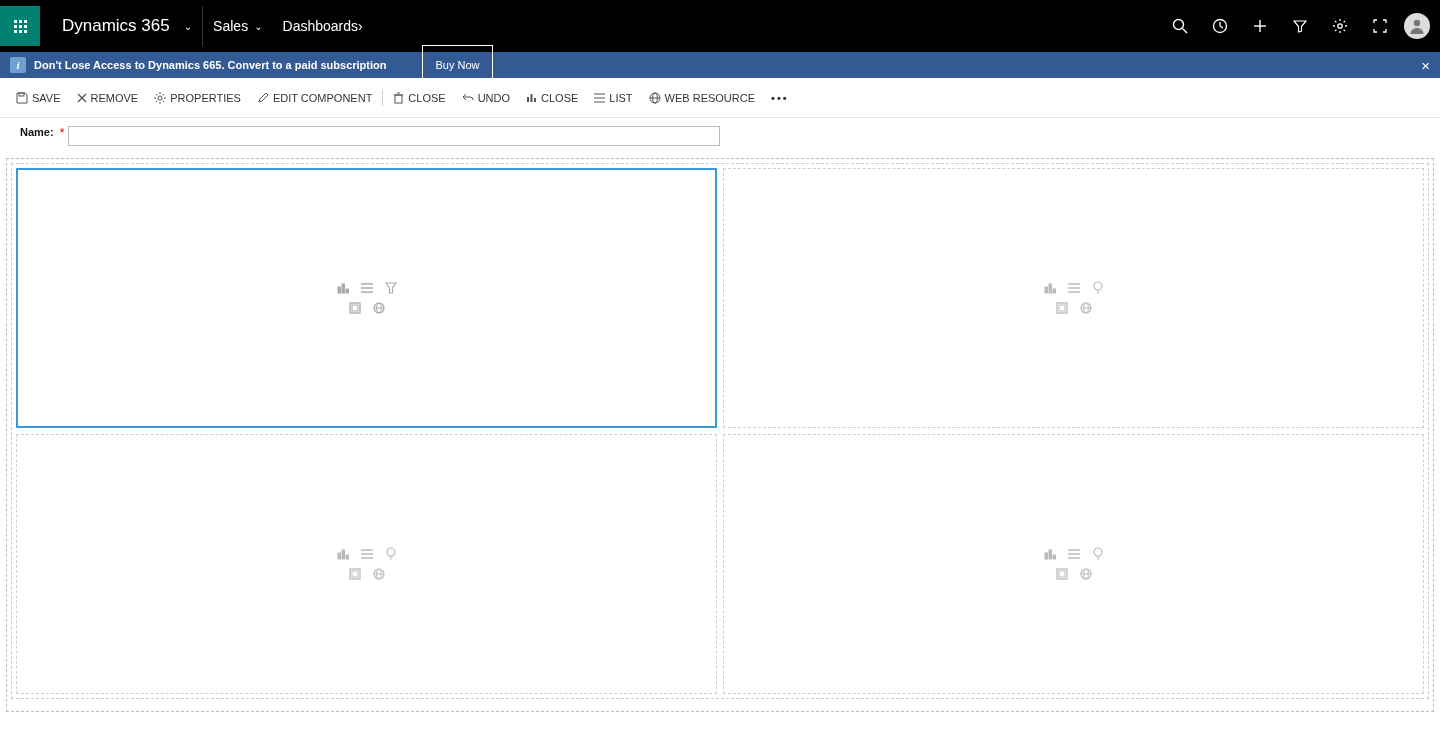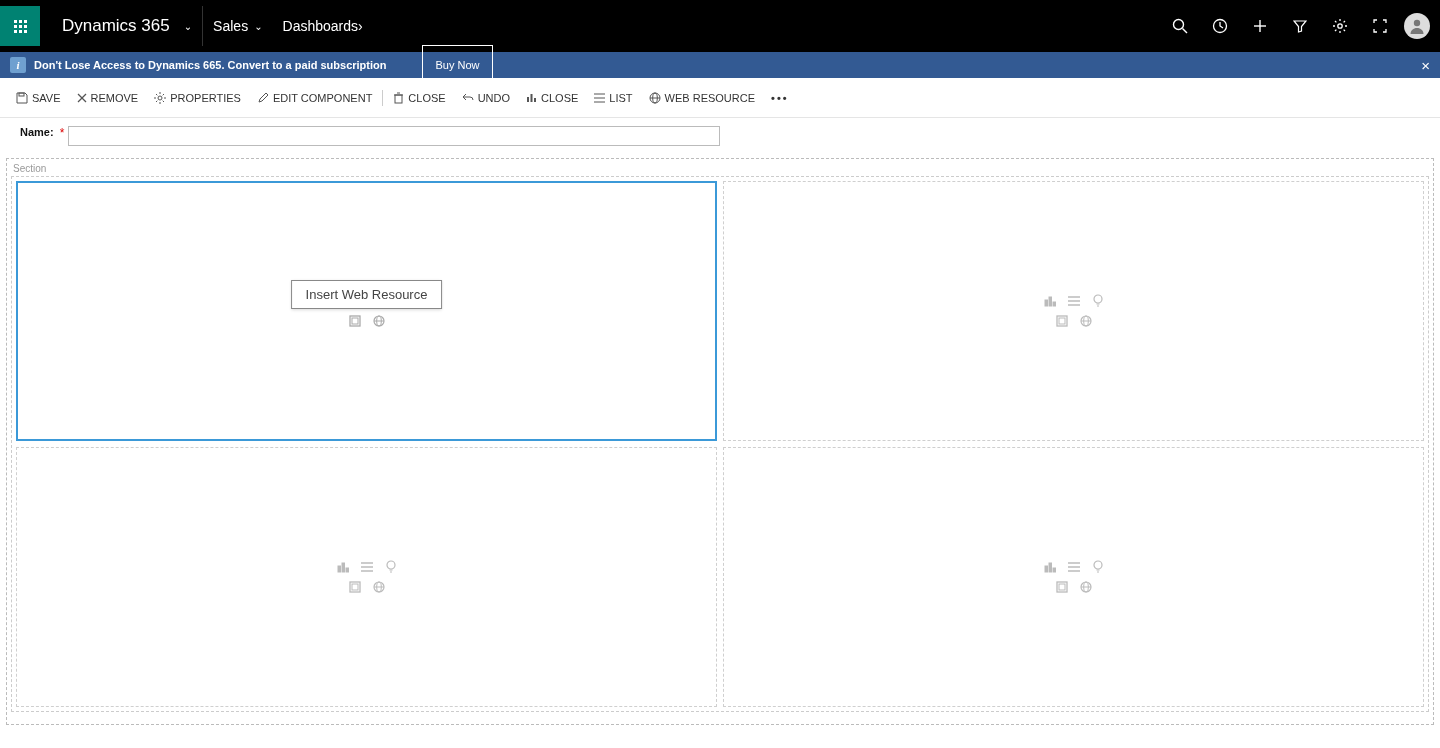--- a/index.html
+++ b/index.html
@@ -210,26 +210,24 @@
 </div>
 
 <div class="namebar">
   <label>Name:</label>
   <span class="req">*</span>
   <input class="name-input" type="text" value="" style="">
 </div>
 
 <div class="canvas-wrap">
   <div class="canvas">
-    <div class="section-label">Section</div>
     <div class="section-inner">
       <div class="grid">
 
         <div class="cell selected">
-          <div class="tooltip">Insert Web Resource</div>
           <div class="cell-icons">
             <div class="cell-row">
               <div class="ci">
                   <svg width="12" height="12" viewBox="0 0 12 12">
                     <rect x="1" y="5" width="2.5" height="6"></rect>
                     <rect x="5" y="2" width="2.5" height="9"></rect>
                     <rect x="9" y="7" width="2.5" height="4"></rect>
                   </svg>
                 </div>
               <div class="ci">

